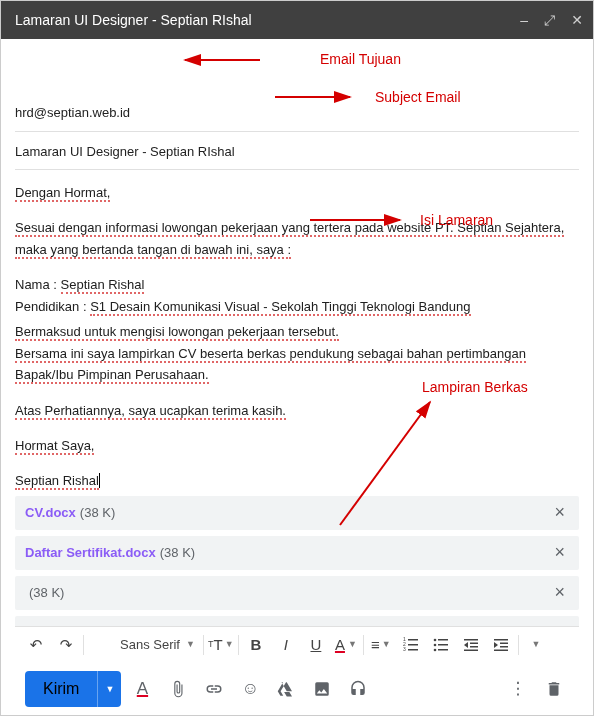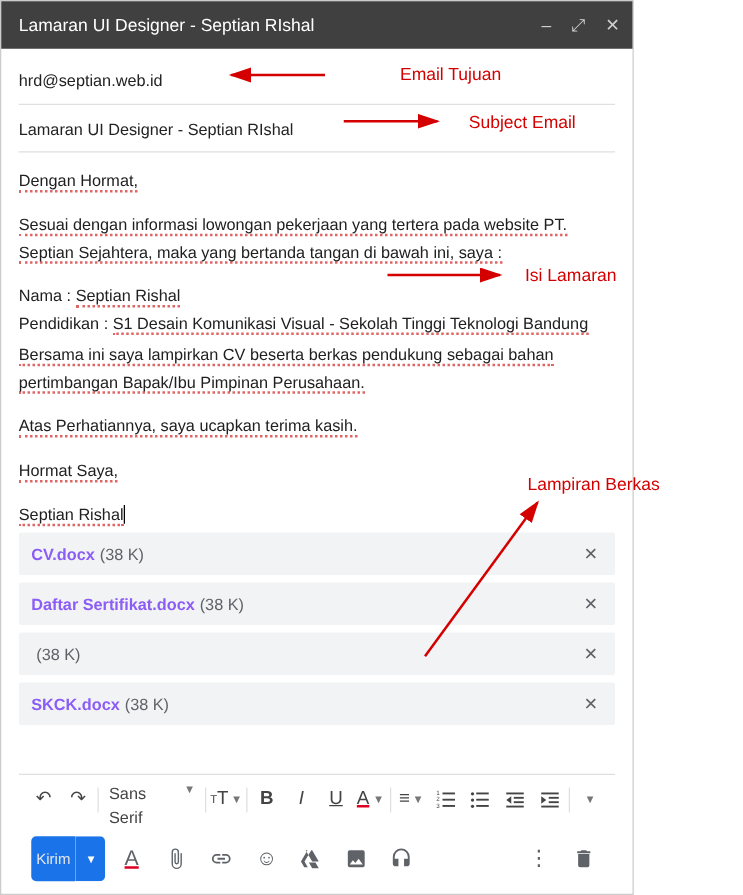--- a/index.html
+++ b/index.html
@@ -1,18 +1,18 @@
 <!DOCTYPE html>
 <html><head>
 <meta charset="utf-8">
 <style>
   * { box-sizing: border-box; margin: 0; padding: 0; }
   body { font-family: Arial, Helvetica, sans-serif; background: #fff; width: 594px; height: 716px; overflow: hidden; position: relative; }
 
-  .window { width: 507px; height: 716px; display: flex; flex-direction: column; border: 1px solid #ccc; position: relative; }
+  .window { width: 594px; height: 716px; display: flex; flex-direction: column; border: 1px solid #ccc; position: relative; gap: 48px; }
 
   
   .hdr { background: #404040; color: #fff; height: 38px; display: flex; align-items: center; padding: 0 10px 0 14px; font-size: 14px; }
   .hdr-title { flex: 1; font-weight: 500; white-space: nowrap; overflow: hidden; text-overflow: ellipsis; }
   .hdr-btns { display: flex; gap: 16px; align-items: center; color: #d0d0d0; }
   .hdr-btn { cursor: pointer; font-size: 14px; line-height: 1; }
 
   
   .body { flex: 1; overflow: hidden; padding: 10px 14px 0 14px; font-size: 13px; color: #222; line-height: 1.5; display: flex; flex-direction: column; }
 
@@ -33,28 +33,28 @@
   .attach { background: #f1f3f4; height: 34px; display: flex; align-items: center; padding: 0 10px; margin-bottom: 6px; border-radius: 2px; font-size: 13px; }
   .attach-name { color: #8b5cf6; font-weight: 600; }
   .attach-size { color: #5f6368; margin-left: 4px; }
   .attach-spacer { flex: 1; }
   .attach-x { color: #5f6368; font-size: 18px; cursor: pointer; padding: 0 4px; }
 
   
   .fmtbar { height: 40px; border-top: 1px solid #e0e0e0; display: flex; align-items: center; gap: 0; padding: 0 6px; color: #444; }
   .fmt-btn { width: 30px; height: 30px; display: flex; align-items: center; justify-content: center; cursor: pointer; font-size: 15px; color: #444; border-radius: 3px; }
   .fmt-sep { width: 1px; height: 20px; background: #e0e0e0; margin: 0 2px; }
-  .font-dd { display: flex; align-items: flex-start; gap: 6px; padding: 0 6px; height: 30px; cursor: pointer; font-size: 13px; color: #444; }
+  .font-dd { display: flex; align-items: center; gap: 6px; padding: 0 6px; height: 30px; cursor: pointer; font-size: 13px; color: #444; margin-left: 28px; }
   .dd-caret { font-size: 9px; color: #777; }
   .underlineA { text-decoration: underline; text-decoration-color: #d02; text-decoration-thickness: 2px; }
 
   
   .actbar { height: 56px; display: flex; align-items: center; padding: 0 10px; gap: 6px; }
   .send-wrap { display: flex; }
-  .send-btn { background: #1a73e8; color: #e5e5e5; border: none; height: 36px; padding: 0 4px; font-size: 12px; font-weight: 500; border-radius: 4px 0 0 4px; cursor: pointer; }
+  .send-btn { background: #1a73e8; color: #000000; border: none; height: 36px; padding: 0 18px; font-size: 16px; font-weight: 500; border-radius: 4px 0 0 4px; cursor: pointer; }
   .send-more { background: #1a73e8; color: #fff; border: none; border-left: 1px solid rgba(255,255,255,.35); height: 36px; width: 24px; border-radius: 0 4px 4px 0; cursor: pointer; display: flex; align-items: center; justify-content: center; font-size: 9px; }
   .act-icn { width: 30px; height: 30px; display: flex; align-items: center; justify-content: center; color: #5f6368; cursor: pointer; font-size: 17px; border-radius: 3px; }
   .act-spacer { flex: 1; }
 
   
   .anno { position: absolute; inset: 0; pointer-events: none; }
   .anno text { fill: #d40000; font-family: 'Comic Sans MS','Segoe Script',cursive,sans-serif; font-size: 14px; }
   .anno line, .anno path { stroke: #d40000; stroke-width: 2; fill: none; }
   .anno .ah { fill: #d40000; stroke: none; }
 </style>
@@ -81,20 +81,21 @@
     </div>
 
     <div class="msgbody">
       <p><span class="sp">Dengan Hormat,</span></p>
 
       <p><span class="sp">Sesuai dengan informasi lowongan pekerjaan yang tertera pada website PT. Septian Sejahtera, maka yang bertanda tangan di bawah ini, saya :</span></p>
 
       <p class="nm"><span>Nama : </span><span class="sp">Septian Rishal</span></p>
       <p class="nm2"><span>Pendidikan : </span><span class="sp">S1 Desain Komunikasi Visual - Sekolah Tinggi Teknologi Bandung</span></p>
 
+      <p class="nm"><span class="sp">Bermaksud untuk mengisi lowongan pekerjaan tersebut.</span></p>
       <p><span class="sp">Bersama ini saya lampirkan CV beserta berkas pendukung sebagai bahan pertimbangan Bapak/Ibu Pimpinan Perusahaan.</span></p>
 
       <p><span class="sp">Atas Perhatiannya, saya ucapkan terima kasih.</span></p>
 
       <p><span class="sp">Hormat Saya,</span></p>
 
       <p class="nm"><span class="sp">Septian Rishal</span><span class="cursor">&nbsp;</span></p>
 
       <div class="attachments">
         <div class="attach">

